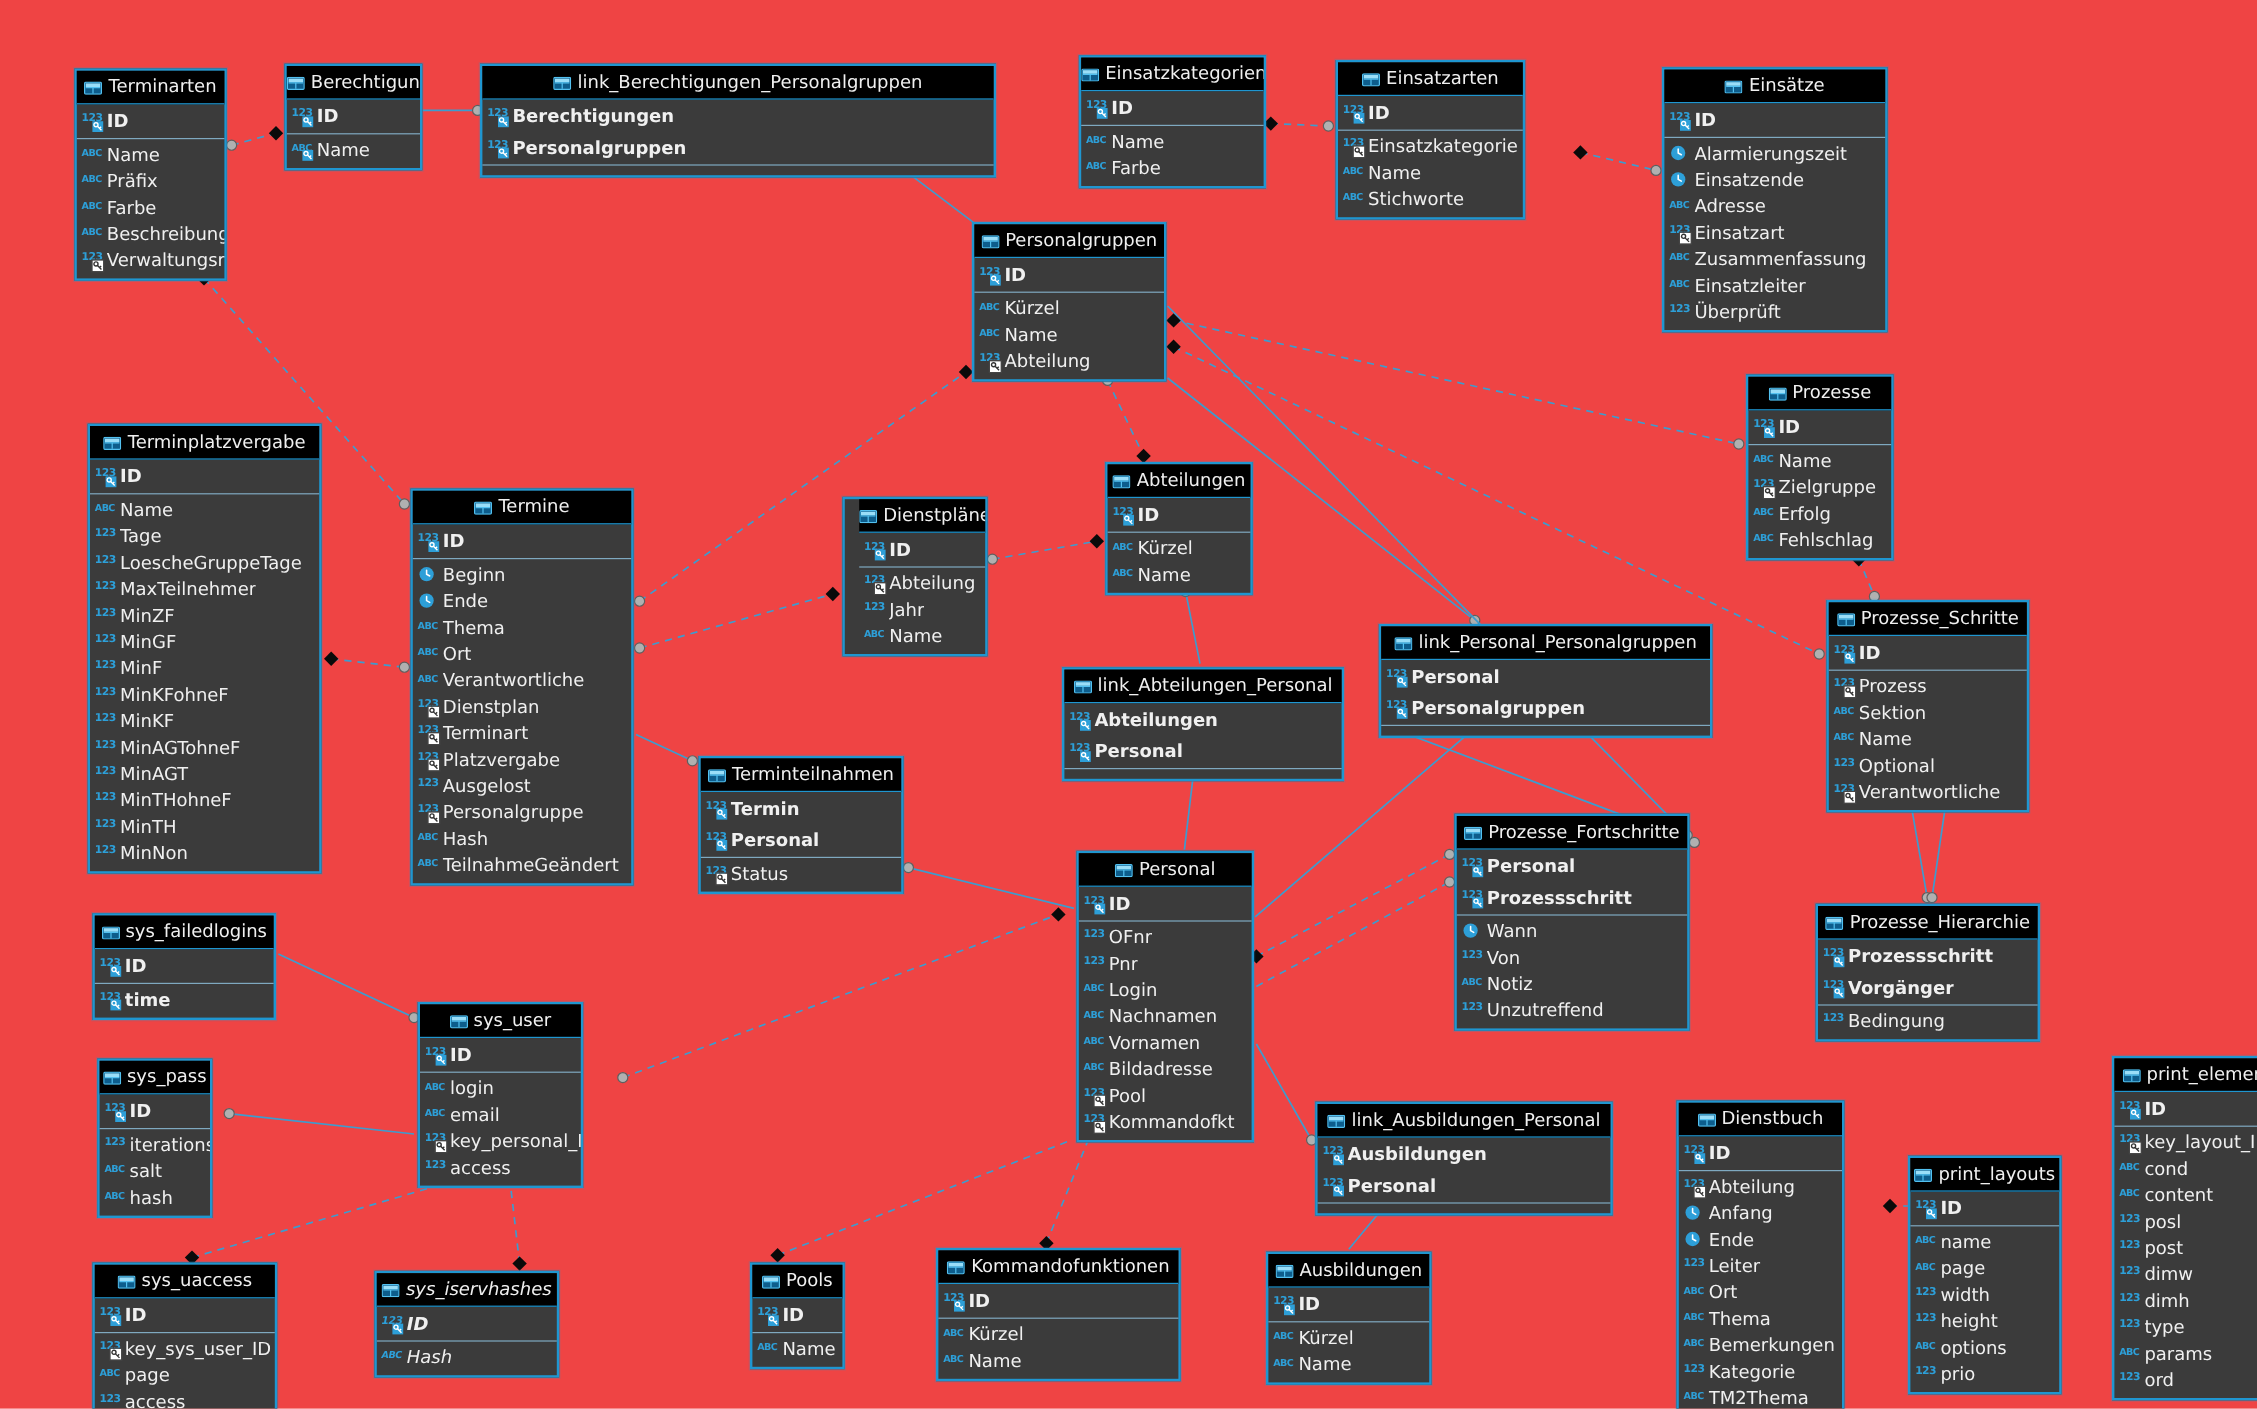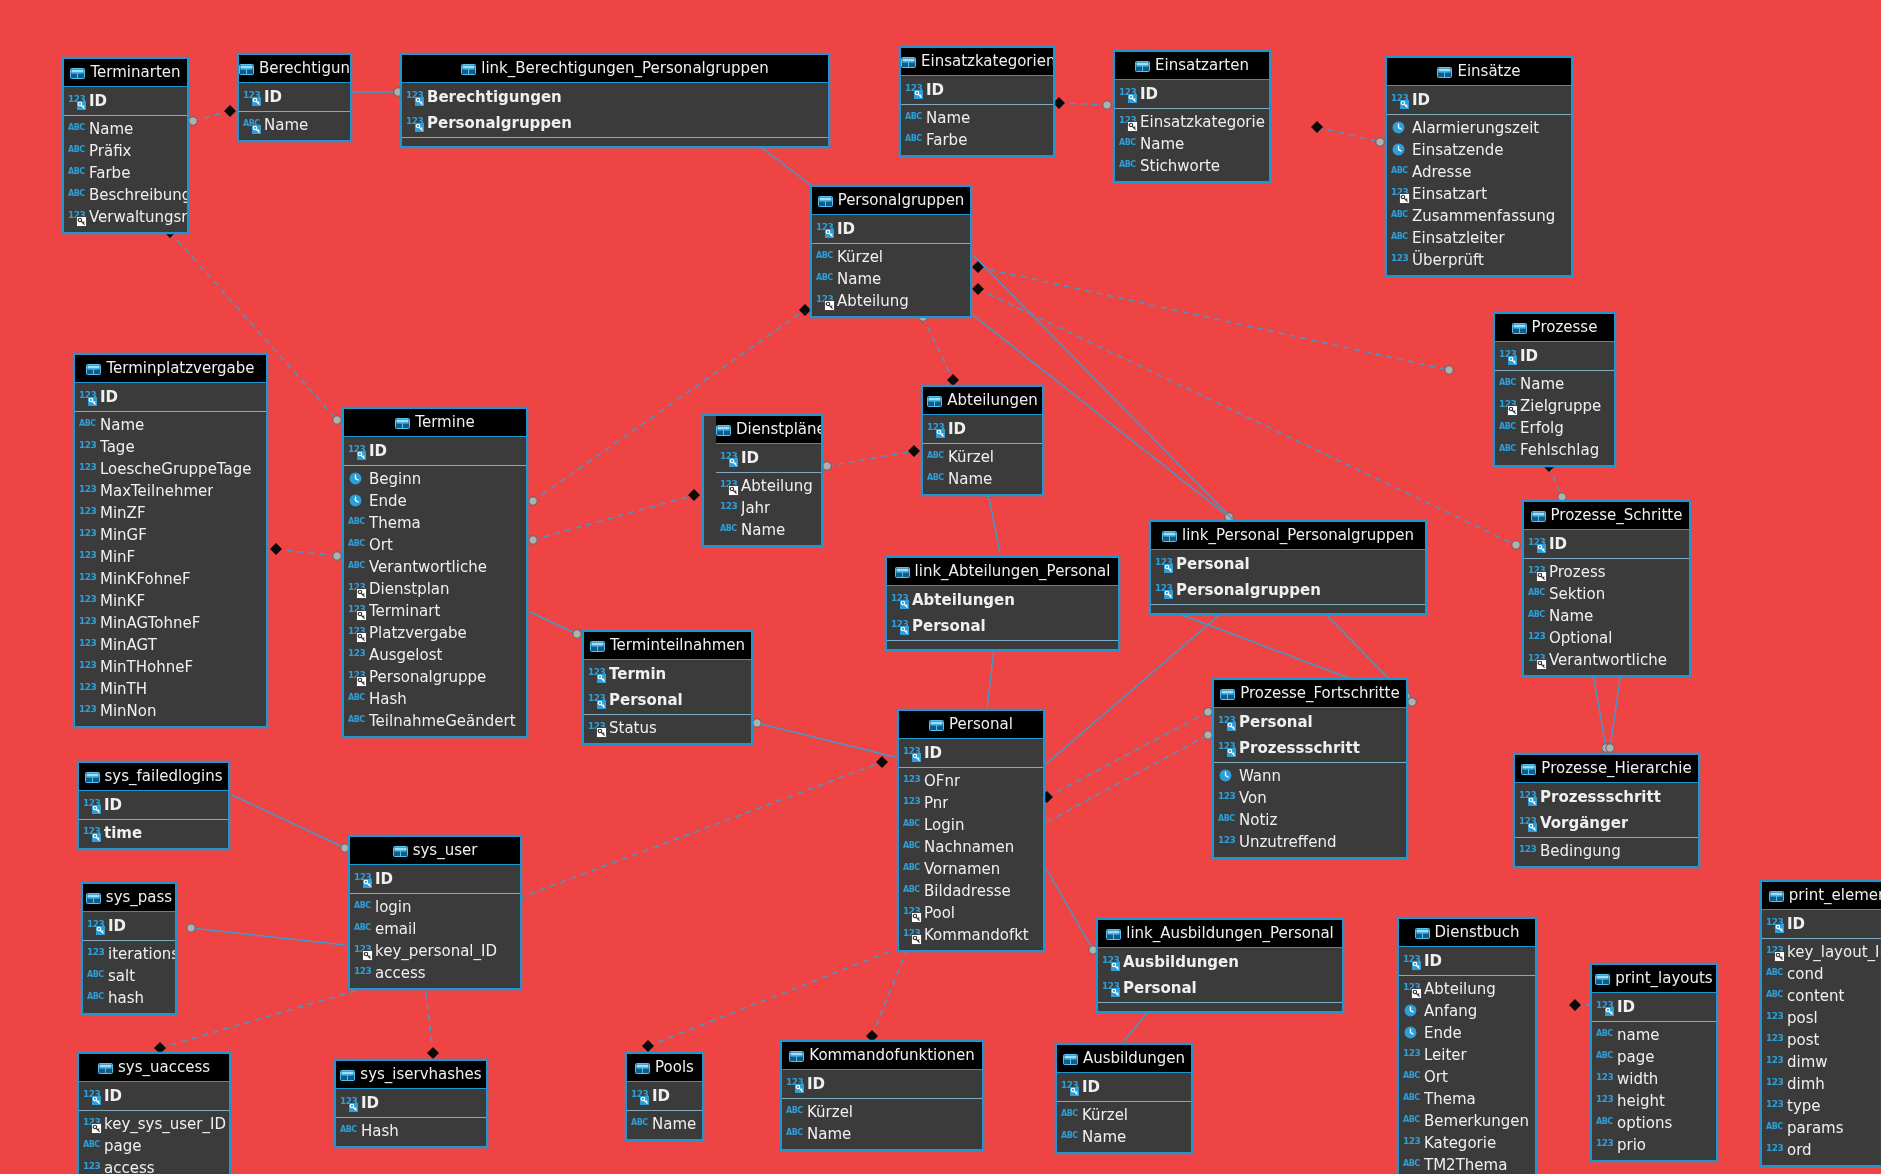--- a/index.html
+++ b/index.html
@@ -460,21 +460,21 @@
                 <svg viewBox="0 0 10 10">
                   <circle cx="3.3" cy="3.3" r="1.9" fill="none" stroke="#333333" stroke-width="1.3"></circle>
                   <path d="M4.7 4.7 L8.4 8.4 M6.6 6.6 L8.1 5.1" stroke="#333333" stroke-width="1.3" fill="none"></path>
                 </svg>
               </span>
             </span>
             <span class="flabel">Abteilung</span>
           </div>
         </div>
       </div>
-      <div class="db-table" style="left: 1455px; top: 312px; width: 123px; margin-left: 38px;">
+      <div class="db-table" style="left: 1455px; top: 312px; width: 123px;">
         <div class="tbl-header"><svg class="hicon" width="15" height="11" viewBox="0 0 15 11">
             <rect x="0.5" y="0.5" width="14" height="10" rx="1" fill="#0d5d8c" stroke="#53c1f0"></rect>
             <rect x="1.5" y="1.5" width="12" height="3" fill="#9adef8"></rect>
             <line x1="7.5" y1="5" x2="7.5" y2="10" stroke="#53c1f0"></line>
             <line x1="1.5" y1="5" x2="13.5" y2="5" stroke="#53c1f0"></line>
           </svg><span>Prozesse</span></div>
         <div class="pk-section">
           <div class="frow bold">
             <span class="ticon">
               <span class="g-num">123</span>
@@ -1283,21 +1283,21 @@
             <span class="flabel">salt</span>
           </div>
           <div class="frow">
             <span class="ticon">
               <span class="g-text">ABC</span>
             </span>
             <span class="flabel">hash</span>
           </div>
         </div>
       </div>
-      <div class="db-table" style="left: 348px; top: 835px; width: 174px;">
+      <div class="db-table" style="left: 348px; top: 835px; width: 138px;">
         <div class="tbl-header"><svg class="hicon" width="15" height="11" viewBox="0 0 15 11">
             <rect x="0.5" y="0.5" width="14" height="10" rx="1" fill="#0d5d8c" stroke="#53c1f0"></rect>
             <rect x="1.5" y="1.5" width="12" height="3" fill="#9adef8"></rect>
             <line x1="7.5" y1="5" x2="7.5" y2="10" stroke="#53c1f0"></line>
             <line x1="1.5" y1="5" x2="13.5" y2="5" stroke="#53c1f0"></line>
           </svg><span>sys_user</span></div>
         <div class="pk-section">
           <div class="frow bold">
             <span class="ticon">
               <span class="g-num">123</span>
@@ -1385,21 +1385,21 @@
             <span class="flabel">page</span>
           </div>
           <div class="frow">
             <span class="ticon">
               <span class="g-num">123</span>
             </span>
             <span class="flabel">access</span>
           </div>
         </div>
       </div>
-      <div class="db-table" style="left: 334px; top: 1059px; width: 154px;">
+      <div class="db-table" style="left: 312px; top: 1059px; width: 154px; font-style: italic;">
         <div class="tbl-header"><svg class="hicon" width="15" height="11" viewBox="0 0 15 11">
             <rect x="0.5" y="0.5" width="14" height="10" rx="1" fill="#0d5d8c" stroke="#53c1f0"></rect>
             <rect x="1.5" y="1.5" width="12" height="3" fill="#9adef8"></rect>
             <line x1="7.5" y1="5" x2="7.5" y2="10" stroke="#53c1f0"></line>
             <line x1="1.5" y1="5" x2="13.5" y2="5" stroke="#53c1f0"></line>
           </svg><span>sys_iservhashes</span></div>
         <div class="pk-section">
           <div class="frow bold">
             <span class="ticon">
               <span class="g-num">123</span>

